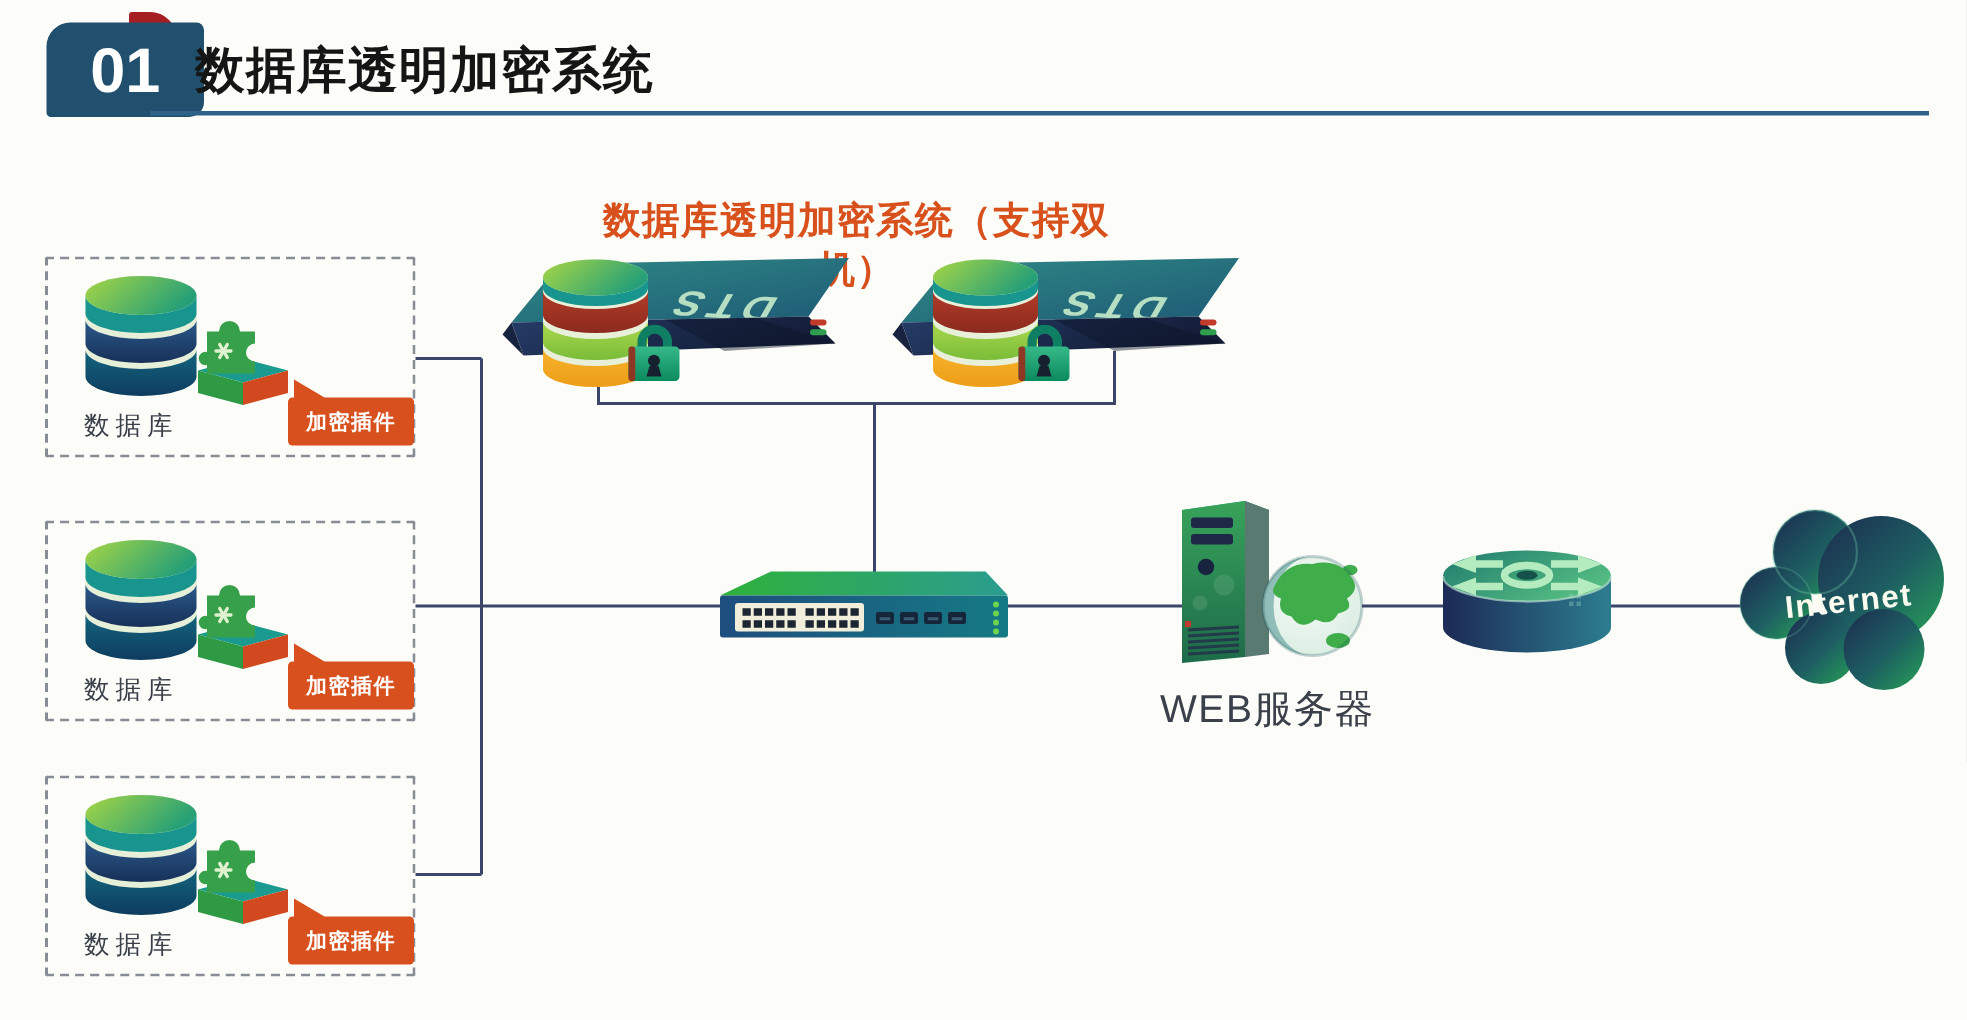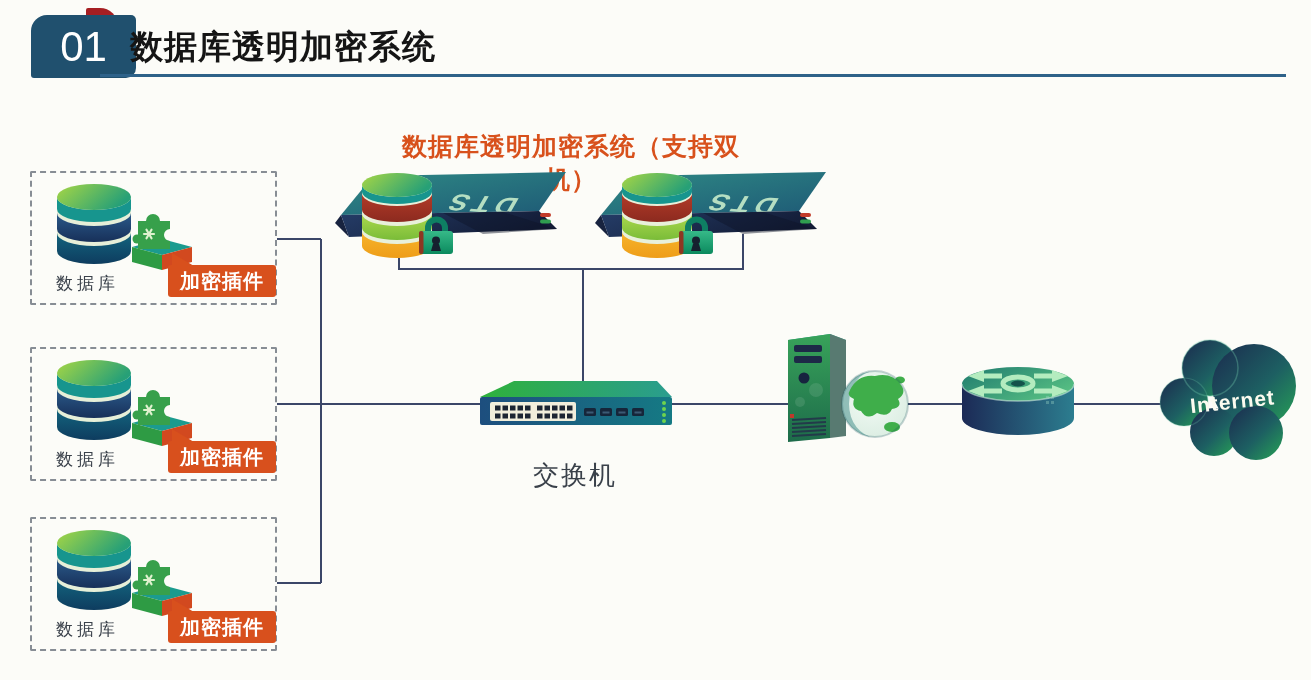--- a/index.html
+++ b/index.html
@@ -6,36 +6,36 @@
   .stage{
     position:relative;width:1311px;height:680px;margin:0 auto;
     background:#fcfcf8;overflow:hidden;
     font-family:"Liberation Sans","DejaVu Sans",sans-serif;
   }
   
   .red-corner{position:absolute;left:86px;top:8px;width:32px;height:38px;
     background:#a61e22;border-radius:2px 18px 2px 2px;}
   .num-box{position:absolute;left:31px;top:15px;width:105px;height:63px;
     background:#20506e;border-radius:16px 5px 10px 3px;color:#fff;
-    font-size:42px;font-weight:normal;display:flex;align-items:center;justify-content:center;}
+    font-size:42px;font-weight:bold;display:flex;align-items:center;justify-content:center;}
   .hdr-title{position:absolute;left:130px;top:25px;font-size:33px;font-weight:bold;
     color:#151515;letter-spacing:1px;}
   .hdr-rule{position:absolute;left:100px;top:74px;width:1186px;height:3px;background:#2e6289;}
   
   .sys-title{position:absolute;left:396px;top:130px;width:350px;text-align:center;
     font-size:25px;font-weight:bold;color:#d8511c;letter-spacing:1px;}
   
   .connectors{position:absolute;left:0;top:0;width:1311px;height:680px;z-index:1;}
   
   .db-box{position:absolute;left:30px;width:247px;height:134px;box-sizing:border-box;
     border:2px dashed #878d94;border-radius:2px;z-index:2;}
   .db-art{position:absolute;left:22px;top:8px;width:150px;height:95px;}
   .db-label{position:absolute;left:24px;bottom:8px;font-size:17px;color:#3a414a;letter-spacing:4px;}
   .plugin-tag{position:absolute;right:-1px;bottom:6px;height:32px;line-height:32px;
-    padding:0 12px;background:#d8501d;color:#fff;font-size:20px;font-weight:bold;
+    padding:0 12px;background:#d8501d;color:#fff;font-size:14px;font-weight:bold;
     border-radius:3px;letter-spacing:1px;}
   .plugin-tag::before{content:"";position:absolute;left:4px;top:-12px;width:0;height:0;
     border-right:22px solid transparent;border-bottom:13px solid #d8501d;}
   
   .dts1{position:absolute;left:333px;top:165px;width:240px;height:100px;z-index:2;}
   .dts2{position:absolute;left:593px;top:165px;width:240px;height:100px;z-index:2;}
   .switch-svg{position:absolute;left:476px;top:372px;width:200px;height:56px;z-index:2;}
   .server-svg{position:absolute;left:780px;top:328px;width:130px;height:118px;z-index:2;}
   .router-svg{position:absolute;left:958px;top:362px;width:120px;height:82px;z-index:2;}
   .cloud-svg{position:absolute;left:1152px;top:330px;width:156px;height:134px;z-index:2;}
@@ -325,21 +325,20 @@
       <rect x="156" y="36" width="12" height="8" rx="1.5" fill="#16263a"></rect>
       <rect x="158.5" y="39.5" width="7" height="2" fill="#3b5a74"></rect>
     </g>
     <g fill="#6ed44e">
       <circle cx="188" cy="31" r="2"></circle>
         <circle cx="188" cy="37" r="2"></circle>
       <circle cx="188" cy="43" r="2"></circle>
         <circle cx="188" cy="49" r="2"></circle>
     </g>
   </svg>
-  <div class="node-label switch-label">交换机</div>
 
   <svg class="server-svg" viewBox="0 0 130 118">
     <polygon points="8,12 50,6 66,12 24,18" fill="#2aa58c"></polygon>
     <polygon points="50,6 66,12 66,108 50,110" fill="#587a71"></polygon>
     <polygon points="8,12 50,6 50,110 8,114" fill="url(#gSrvFront)"></polygon>
     <rect x="14" y="17" width="28" height="7" rx="2" fill="#1d2947"></rect>
     <rect x="14" y="28" width="28" height="7" rx="2" fill="#1d2947"></rect>
     <circle cx="24" cy="50" r="5.5" fill="#17233f"></circle>
     <circle cx="36" cy="62" r="7" fill="#ffffff" opacity="0.10"></circle>
     <circle cx="20" cy="74" r="5" fill="#ffffff" opacity="0.10"></circle>
@@ -353,20 +352,21 @@
     </g>
     <g>
       <circle cx="95" cy="76" r="33" fill="url(#gGlobe)"></circle>
       <path d="M95 43 a33 33 0 0 0 0 66 a26 33 0 0 1 0 -66 z" fill="#2a7f7d" opacity="0.45"></path>
       <path d="M70 62 Q78 46 95 48 Q112 44 121 57 Q127 65 118 71 Q123 79 112 81 Q108 90 97 85 Q87 93 81 83 Q71 81 74 71 Q66 68 70 62 Z" fill="#3fae4a"></path>
       <ellipse cx="112" cy="99" rx="8" ry="5" fill="#3fae4a"></ellipse>
       <ellipse cx="120" cy="52" rx="5" ry="3.5" fill="#3fae4a"></ellipse>
       <circle cx="95" cy="76" r="33" fill="none" stroke="#17525a" stroke-opacity="0.25" stroke-width="2"></circle>
     </g>
   </svg>
+  <div class="node-label server-label">WEB服务器</div>
 
   <svg class="router-svg" viewBox="0 0 120 82">
     <path d="M4 22 L4 56 A56 17 0 0 0 116 56 L116 22 Z" fill="url(#gRtSide)"></path>
     <ellipse cx="60" cy="22" rx="56" ry="17" fill="url(#gRtTop)"></ellipse>
     <path d="M4 22 A56 17 0 0 0 116 22" fill="none" stroke="#cfeadd" stroke-width="1.5" opacity="0.6"></path>
     <g fill="#b4ecbf">
       <path d="M10 14 L26 8 L26 11.5 L44 11.5 L44 16.5 L26 16.5 L26 20 Z"></path>
       <path d="M10 29 L26 23 L26 26.5 L44 26.5 L44 31.5 L26 31.5 L26 35 Z"></path>
       <path d="M110 14 L94 8 L94 11.5 L76 11.5 L76 16.5 L94 16.5 L94 20 Z"></path>
       <path d="M110 29 L94 23 L94 26.5 L76 26.5 L76 31.5 L94 31.5 L94 35 Z"></path>

